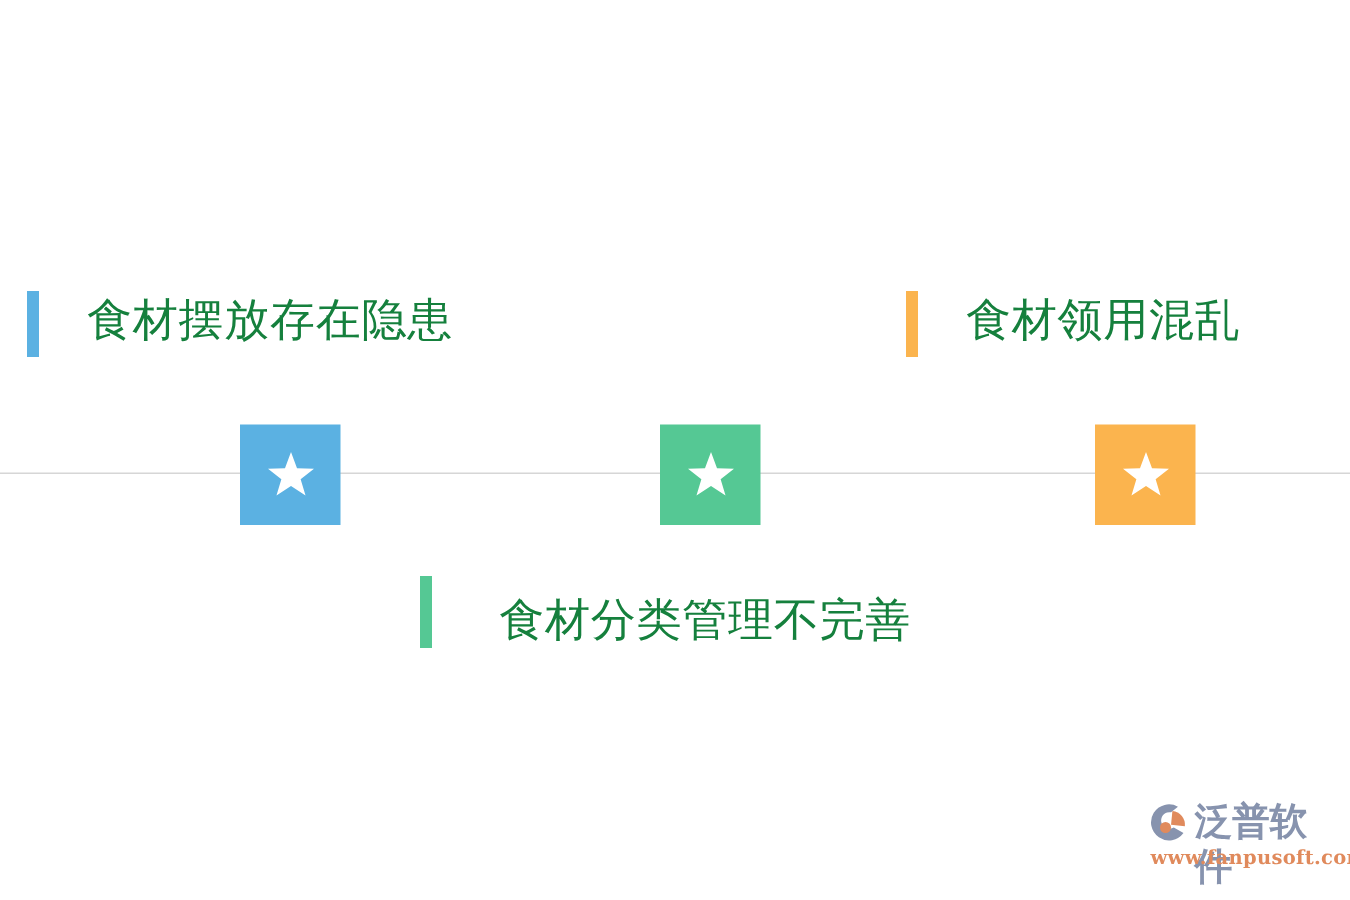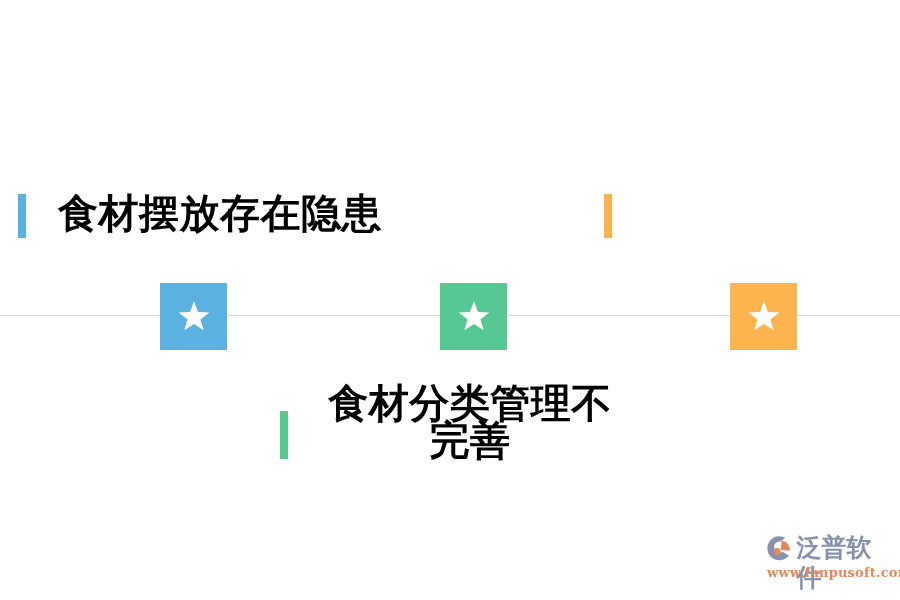--- a/index.html
+++ b/index.html
@@ -54,23 +54,23 @@
     position: absolute;
     display: flex;
     align-items: flex-start;
   }
   .accent-bar {
     flex: 0 0 auto;
     width: 8px;
     border-radius: 0;
   }
   .label-text {
-    color: #000000;
-    font-size: 40px;
-    font-weight: 700;
+    color: #15803d;
+    font-size: 30px;
+    font-weight: 400;
     line-height: 37px;
     letter-spacing: 0.5px;
     white-space: pre-line;
   }
 
   
   .label-1 {
     left: 18px;
     top: 194px;
   }
@@ -178,20 +178,21 @@
     </svg>
   </div>
 
   <div class="label-group label-1">
     <div class="accent-bar" id="bar-1" style="background: rgb(91, 177, 226);"></div>
     <div class="label-text">食材摆放存在隐患</div>
   </div>
 
   <div class="label-group label-3">
     <div class="accent-bar" id="bar-3" style="background: rgb(251, 180, 78);"></div>
+    <div class="label-text">食材领用混乱</div>
   </div>
 
   <div class="label-group label-2">
     <div class="accent-bar" id="bar-2" style="background: rgb(85, 200, 148);"></div>
     <div class="label-text">食材分类管理不完善</div>
   </div>
 
   <div class="watermark">
     <div class="watermark-top">
       <svg class="watermark-mark" viewBox="0 0 64 64">

